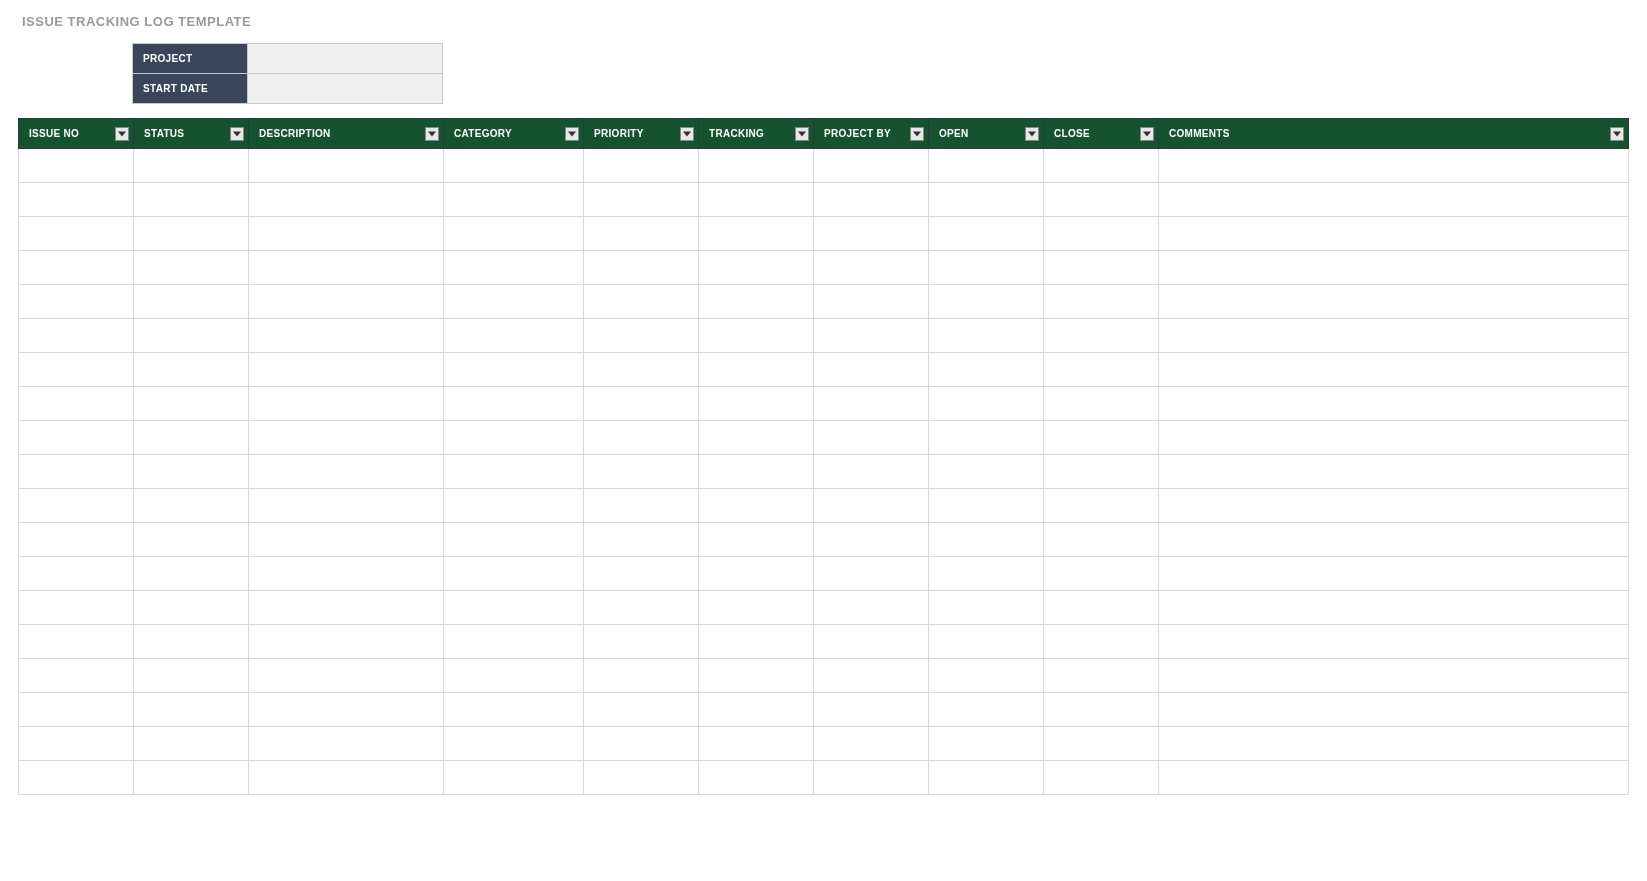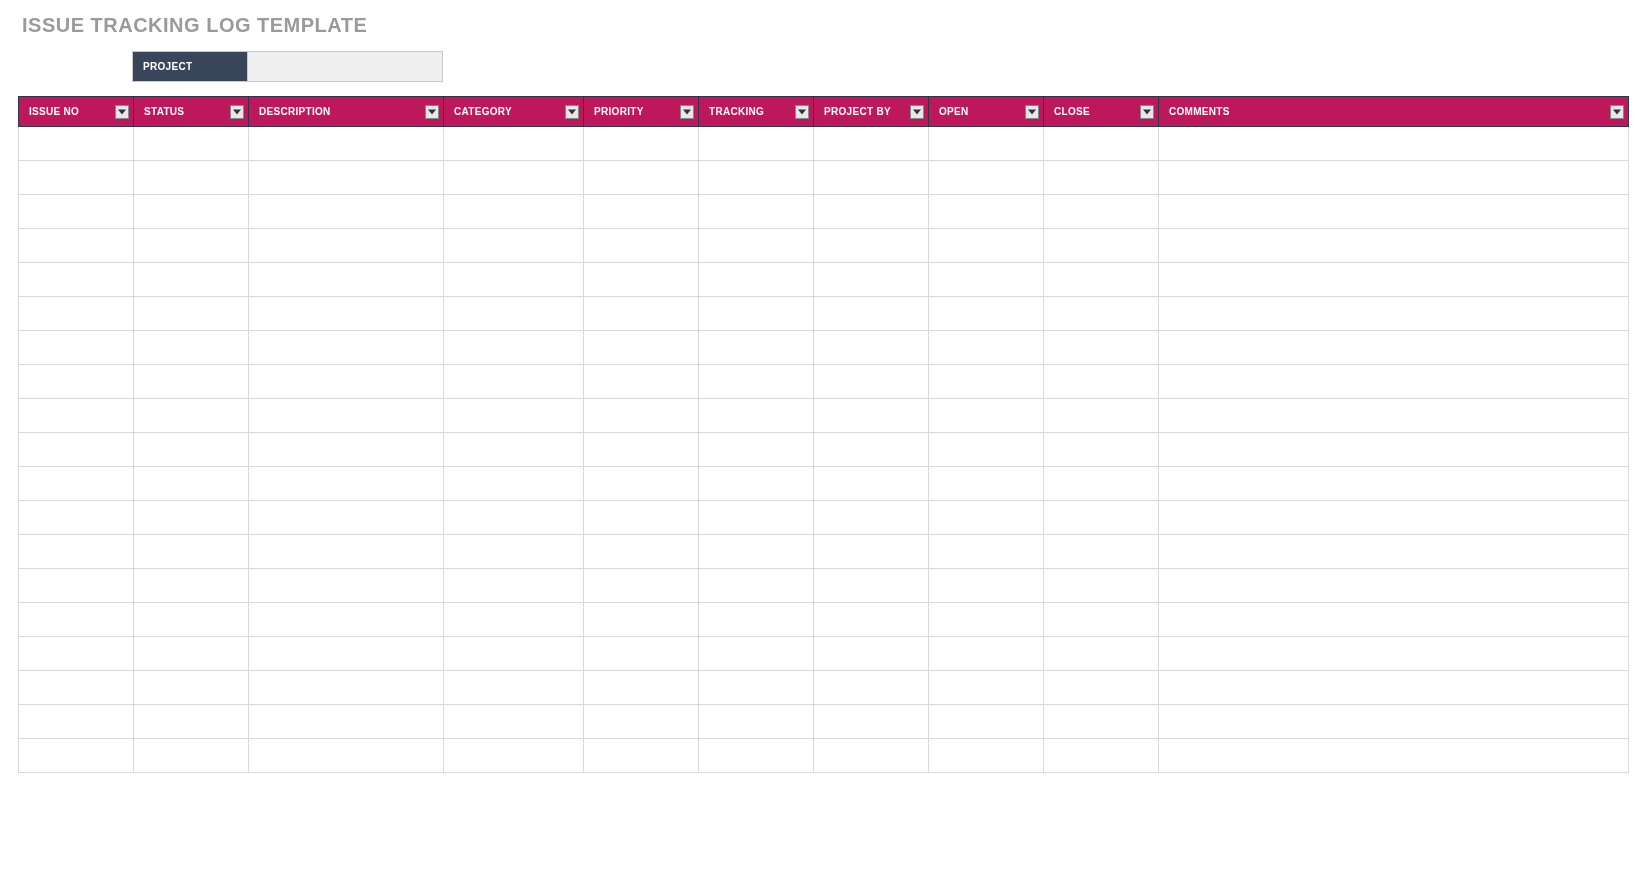--- a/index.html
+++ b/index.html
@@ -7,21 +7,21 @@
       padding: 0;
       box-sizing: border-box;
     }
     body {
       font-family: Arial, Helvetica, sans-serif;
       background: #ffffff;
       padding: 14px 18px;
       width: 1647px;
     }
     .page-title {
-      font-size: 20px;
+      font-size: 13px;
       font-weight: 700;
       color: #9a9a9a;
       letter-spacing: 0.5px;
       margin-bottom: 14px;
       margin-left: 4px;
     }
     .meta-table {
       border-collapse: collapse;
       margin-left: 114px;
       margin-bottom: 14px;
@@ -47,21 +47,21 @@
       padding: 0 8px;
       font-size: 11px;
       color: #333;
     }
     .data-table {
       border-collapse: collapse;
       width: 100%;
       table-layout: fixed;
     }
     .data-table th {
-      background: #be185d;
+      background: #14532d;
       color: #ffffff;
       font-size: 10px;
       font-weight: 700;
       text-align: left;
       padding: 9px 10px;
       border: 1px solid #2d3648;
       position: relative;
       letter-spacing: 0.3px;
       height: 30px;
     }
@@ -104,20 +104,24 @@
   </style>
 </head>
 <body>
 
 <h1 class="page-title">ISSUE TRACKING LOG TEMPLATE</h1>
 
 <table class="meta-table">
   <tbody>
       <tr>
     <td class="meta-label">PROJECT</td>
+    <td class="meta-value"></td>
+  </tr>
+  <tr>
+    <td class="meta-label">START DATE</td>
     <td class="meta-value"></td>
   </tr>
 </tbody>
   </table>
 
 <table class="data-table">
   <colgroup>
     <col class="c-issue">
       <col class="c-status">
       <col class="c-desc">

